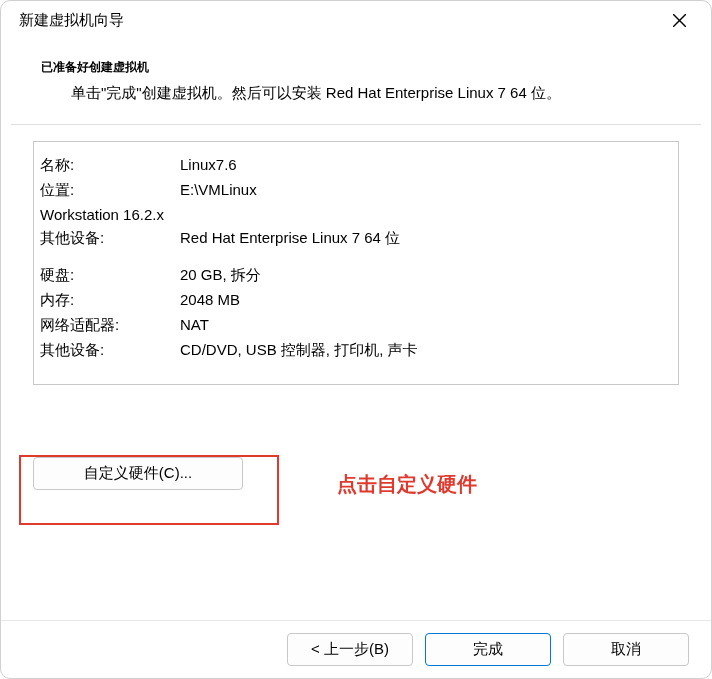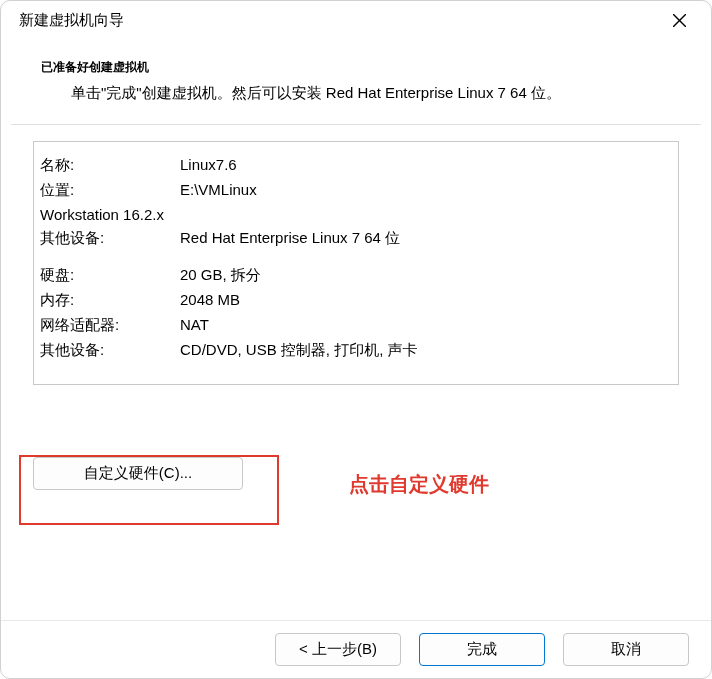--- a/index.html
+++ b/index.html
@@ -41,32 +41,32 @@
     .hw-area {
       position:absolute; left:18px; top:330px; width:260px; height:70px;
       border:2px solid #e03a2f; display:flex; align-items:flex-start; padding-left:12px;
     }
     .hw-btn {
       width:210px; height:33px; border:1px solid #c8c8c8; background:#fdfdfd;
       border-radius:4px; display:flex; align-items:center; justify-content:center;
       font-size:15px; cursor:pointer;
     }
     .hint {
-      position:absolute; left:348px; top:346px; color:#e03a2f; font-size:20px;
+      position:absolute; left:336px; top:346px; color:#e03a2f; font-size:20px;
       font-weight:bold;
     }
     .footer {
       height:58px; border-top:1px solid #e8e8e8;
       display:flex; align-items:center; justify-content:flex-end;
       gap:12px; padding-right:22px;
     }
     .footer button {
       height:33px; min-width:126px; border:1px solid #c8c8c8;
       background:#fdfdfd; border-radius:4px; font-size:15px;
-      font-family:inherit; cursor:pointer;margin-left:6px;
+      font-family:inherit; cursor:pointer;
     }
     .footer button.primary { border:1.5px solid #0078d4; }
   </style>
 </head>
 <body>
 
 <div class="dialog">
 
   <div class="titlebar">
     <span class="title">新建虚拟机向导</span>

